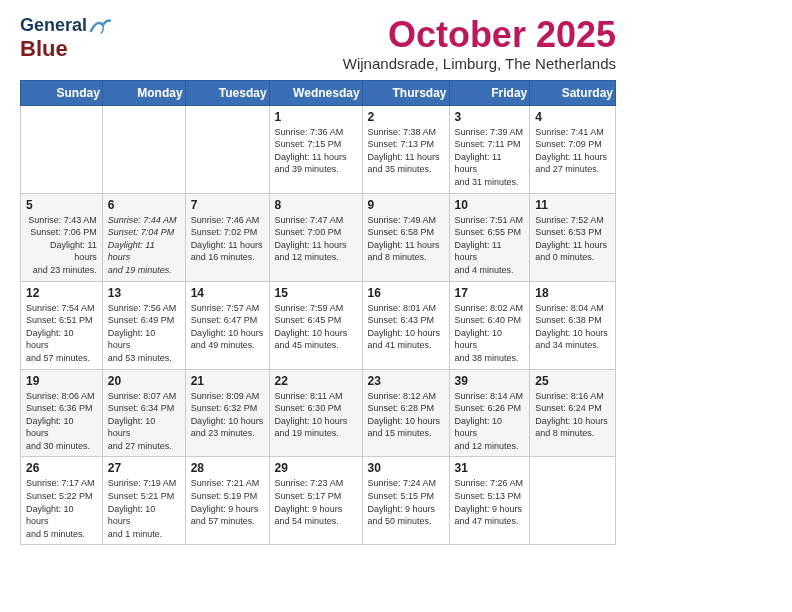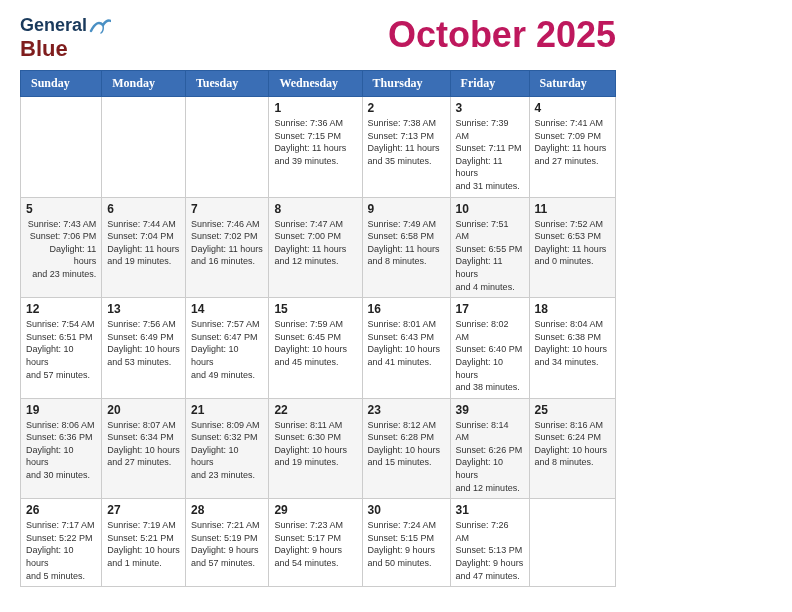--- a/index.html
+++ b/index.html
@@ -44,26 +44,25 @@
       color: #333;
     }
     .calendar {
       width: 100%;
       border-collapse: collapse;
       font-size: 9.5px;
     }
     .calendar thead tr th {
       background-color: #3a6eb5;
       color: #fff;
-      text-align: left;
-      padding: 5px 10px;
+      text-align: right;
+      padding: 5px 2px;
       font-size: 12px;
       font-weight: bold;
       border: 1px solid #2a5da0;
-      font-family: Liberation Serif, serif;
     }
     .calendar tbody tr td {
       vertical-align: top;
       border: 1px solid #ccc;
       padding: 4px 5px;
       width: 113px;
       min-height: 80px;
       background: #fff;
     }
     .calendar tbody tr:nth-child(even) td {
@@ -96,20 +95,21 @@
           <path d="M2 14 Q8 2 14 8 Q18 2 22 4" stroke="#4a90c4" stroke-width="2.5" fill="none" stroke-linecap="round"></path>
           <path d="M14 8 Q15 14 12 16" stroke="#4a90c4" stroke-width="1.5" fill="none" stroke-linecap="round"></path>
         </svg>
       </div>
       <div>
         <span style="font-size:22px;font-weight:bold;color:#7f1d1d;">Blue</span>
       </div>
     </div>
     <div class="title-block">
       <div class="month-title">October 2025</div>
+      <div class="location">Wijnandsrade, Limburg, The Netherlands</div>
     </div>
   </div>
 
   <table class="calendar">
     <thead>
       <tr>
       <th>Sunday</th>
           <th>Monday</th>
           <th>Tuesday</th>
           <th>Wednesday</th>
@@ -155,21 +155,21 @@
         <tr>
           <td>
             <div class="day-number">5</div>
             <div class="day-info" style="white-space: pre-line; text-align: right;">Sunrise: 7:43 AM
 Sunset: 7:06 PM
 Daylight: 11 hours
 and 23 minutes.</div>
           </td>
           <td>
             <div class="day-number">6</div>
-            <div class="day-info" style="white-space: pre-line;">Sunrise: 7:44 AM
+            <div class="day-info" style="white-space: pre-line; font-style: italic;">Sunrise: 7:44 AM
 Sunset: 7:04 PM
 Daylight: 11 hours
 and 19 minutes.</div>
           </td>
           <td>
             <div class="day-number">7</div>
             <div class="day-info" style="white-space: pre-line;">Sunrise: 7:46 AM
 Sunset: 7:02 PM
 Daylight: 11 hours
 and 16 minutes.</div>

